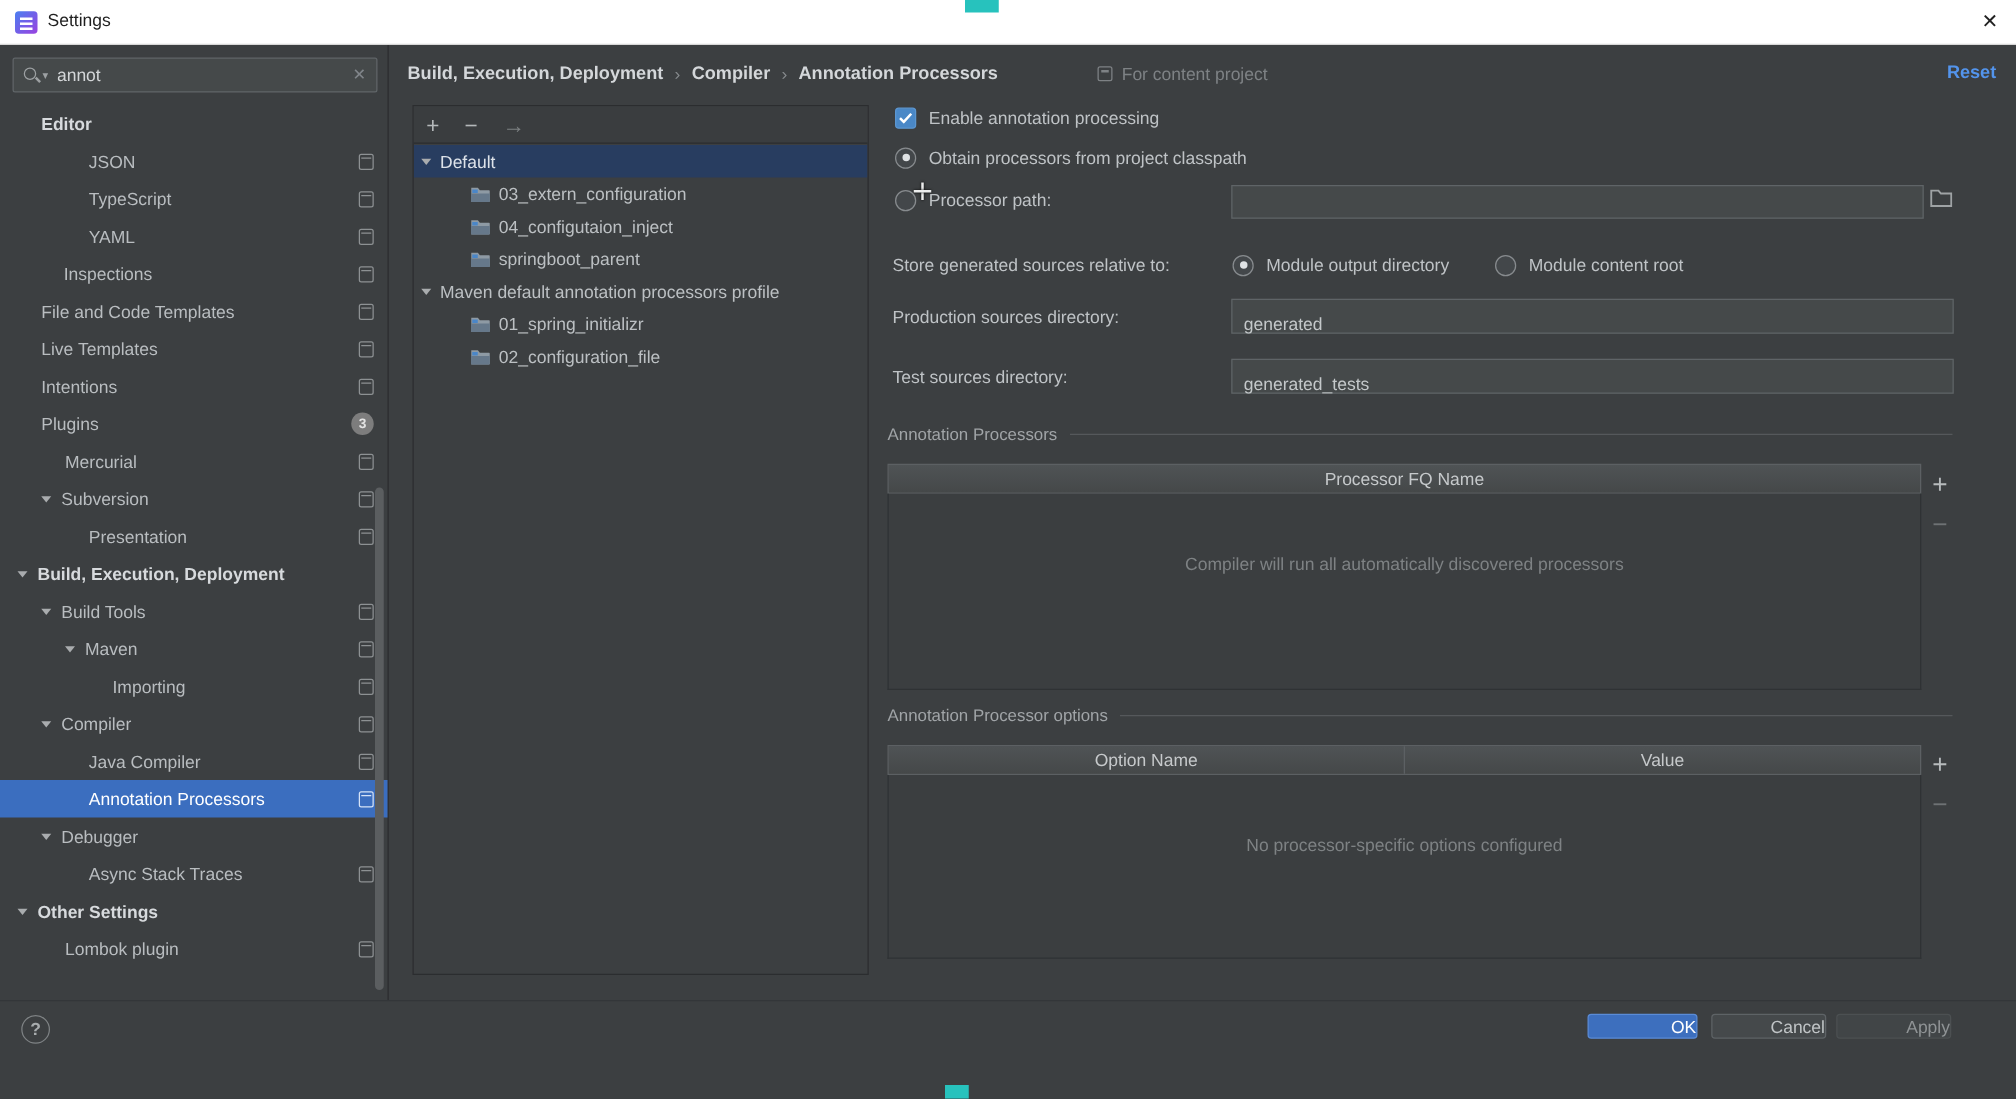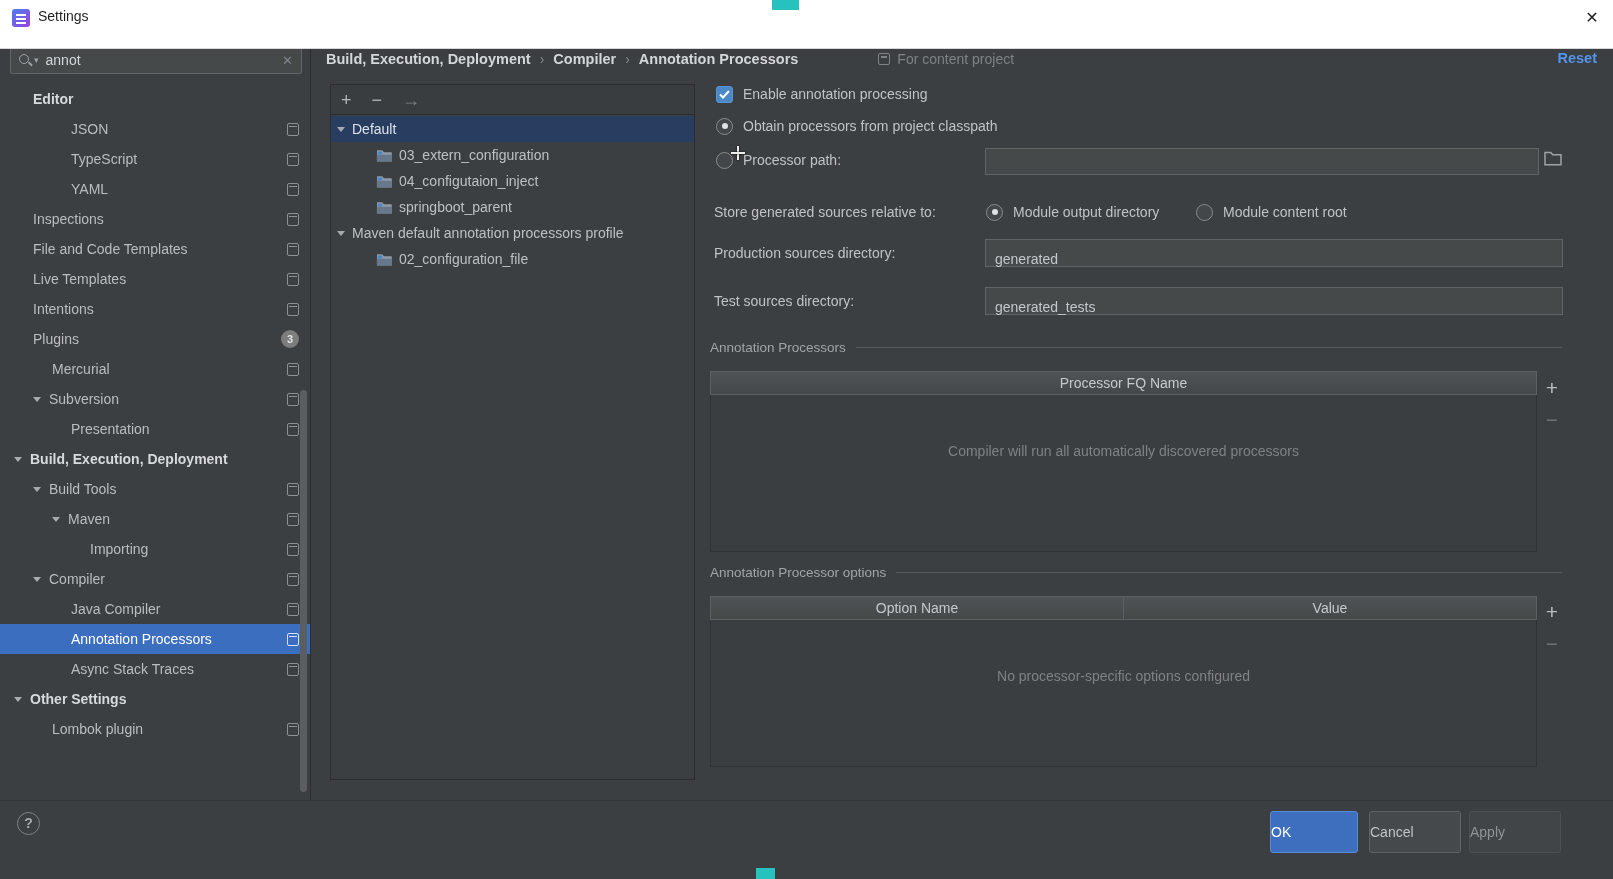--- a/index.html
+++ b/index.html
@@ -1,20 +1,20 @@
 <!DOCTYPE html>
 <html><head>
 <meta charset="utf-8">
 <style>
   * { margin:0; padding:0; box-sizing:border-box; }
   html,body { width:1613px; height:879px; overflow:hidden; }
   body { position:relative; background:#3c3f41; font-family:"Liberation Sans","DejaVu Sans",sans-serif; font-size:14px; color:#bbbfc2; }
 
   
-  .titlebar { position:absolute; left:0; top:0; width:100%; height:49px; background:#ffffff; border-bottom:1px solid #d8d8d8; z-index:4; }
+  .titlebar { position:absolute; left:0; top:0; width:100%; height:36px; background:#ffffff; border-bottom:1px solid #d8d8d8; z-index:4; }
   .appicon { position:absolute; left:12px; top:9px; width:18px; height:18px; border-radius:3px; background:linear-gradient(135deg,#4a7ff0 0%,#9a41e0 100%); }
   .appicon:after { content:""; position:absolute; left:4px; top:5px; width:10px; height:2px; background:#fff; box-shadow:0 4px 0 #fff, 0 8px 0 #fff; }
   .win-title { position:absolute; left:38px; top:8px; font-size:14px; color:#1f1f1f; }
   .win-close { position:absolute; right:6px; top:3px; width:30px; height:30px; line-height:30px; text-align:center; font-size:16px; color:#222; cursor:pointer; }
 
   
   .sidebar { position:absolute; left:0; top:36px; width:311px; height:764px; background:#3c3f41; border-right:1px solid #2b2d2f; overflow:hidden; }
   .searchbox { position:absolute; left:10px; top:10px; width:292px; height:28px; background:#45494a; border:1px solid #606568; border-radius:2px; display:flex; align-items:center; padding:0 8px; }
   .mag { position:relative; width:14px; height:14px; margin-right:1px; flex:none; }
   .mag:before { content:""; position:absolute; left:0; top:1px; width:8px; height:8px; border:1.5px solid #9da1a3; border-radius:50%; }
@@ -80,21 +80,21 @@
   .thead { display:flex; height:24px; background:linear-gradient(#4f5355,#454849); border:1px solid #5c6063; color:#c6c9cb; }
   .th { flex:1; text-align:center; line-height:22px; border-right:1px solid #5c6063; }
   .th:last-child { border-right:none; }
   .tbody { border:1px solid #2f3234; border-top:none; background:#3b3e40; }
   .tempty { text-align:center; color:#7e8284; padding-top:48px; }
   .side-btn { position:absolute; width:20px; height:20px; color:#b7bbbd; font-size:21px; line-height:19px; text-align:center; cursor:pointer; }
   .side-btn.dim { color:#6e7274; }
 
   
   .footer { position:absolute; left:0; top:800px; width:100%; height:79px; background:#3c3f41; border-top:1px solid #333639; }
-  .btn { position:absolute; top:10px; height:42px; border-radius:3px; font:inherit; text-align:left; cursor:pointer; }
+  .btn { position:absolute; top:10px; height:20px; border-radius:3px; font:inherit; text-align:right; cursor:pointer; }
   .btn.ok { left:1270px; width:88px; background:#3d6fbe; border:1px solid #5a8bd6; color:#ffffff; }
   .btn.cancel { left:1369px; width:92px; background:#45494b; border:1px solid #5e6366; color:#c0c4c6; }
   .btn.apply { left:1469px; width:92px; background:#414547; border:1px solid #4c5052; color:#8f9395; }
 
   
   .teal-top { position:absolute; left:772px; top:0; width:27px; height:10px; background:#27c2bd; z-index:6; }
   .teal-bottom { position:absolute; left:756px; top:868px; width:19px; height:11px; background:#27c2bd; z-index:6; }
   .cursor { position:absolute; left:731px; top:146px; width:14px; height:14px; z-index:9; pointer-events:none; }
   .cursor:before { content:""; position:absolute; left:6px; top:0; width:2px; height:14px; background:#eceded; box-shadow:0 0 2px #000; }
   .cursor:after { content:""; position:absolute; left:0; top:6px; width:14px; height:2px; background:#eceded; box-shadow:0 0 2px #000; }
@@ -131,21 +131,21 @@
         <span class="rwrap">
           <span class="mini"></span>
         </span>
       </div>
       <div class="srow" style="padding-left: 71px;">
         <span class="slabel">YAML</span>
         <span class="rwrap">
           <span class="mini"></span>
         </span>
       </div>
-      <div class="srow" style="padding-left: 33px; align-items: center;">
+      <div class="srow" style="padding-left: 51px; align-items: center;">
         <span class="slabel">Inspections</span>
         <span class="rwrap">
           <span class="mini"></span>
         </span>
       </div>
       <div class="srow" style="padding-left: 33px;">
         <span class="slabel">File and Code Templates</span>
         <span class="rwrap">
           <span class="mini"></span>
         </span>
@@ -223,20 +223,25 @@
         <span class="slabel">Java Compiler</span>
         <span class="rwrap">
           <span class="mini"></span>
         </span>
       </div>
       <div class="srow sel" style="padding-left: 71px;">
         <span class="slabel">Annotation Processors</span>
         <span class="rwrap">
           <span class="mini"></span>
         </span>
+      </div>
+      <div class="srow" style="padding-left: 33px;">
+        <span class="tri"></span>
+        <span class="slabel">Debugger</span>
+        <span class="rwrap"></span>
       </div>
       <div class="srow" style="padding-left: 71px;">
         <span class="slabel">Async Stack Traces</span>
         <span class="rwrap">
           <span class="mini"></span>
         </span>
       </div>
       <div class="srow bold" style="padding-left: 14px;">
         <span class="tri"></span>
         <span class="slabel">Other Settings</span>
@@ -313,20 +318,30 @@
         <span class="plabel">Maven default annotation processors profile</span>
       </div>
       <div class="prow" style="padding-left: 45px;">
         <span class="picon">
           <svg width="16" height="13" viewBox="0 0 16 13">
             <path d="M1 1.2 h5.3 l1.6 2 H15.2 a.6.6 0 0 1 .6.6 V12 a.6.6 0 0 1 -.6.6 H1 z" fill="#8e9aa4"></path>
             <path d="M.8 5.8 H15.8 V12 a.6.6 0 0 1 -.6.6 H1.4 a.6.6 0 0 1 -.6-.6 z" fill="#66788a"></path>
             <rect x="1.8" y="2.6" width="4.4" height="2.8" fill="#4a86c8"></rect>
           </svg>
         </span>
+        <span class="plabel">01_spring_initializr</span>
+      </div>
+      <div class="prow" style="padding-left: 45px;">
+        <span class="picon">
+          <svg width="16" height="13" viewBox="0 0 16 13">
+            <path d="M1 1.2 h5.3 l1.6 2 H15.2 a.6.6 0 0 1 .6.6 V12 a.6.6 0 0 1 -.6.6 H1 z" fill="#8e9aa4"></path>
+            <path d="M.8 5.8 H15.8 V12 a.6.6 0 0 1 -.6.6 H1.4 a.6.6 0 0 1 -.6-.6 z" fill="#66788a"></path>
+            <rect x="1.8" y="2.6" width="4.4" height="2.8" fill="#4a86c8"></rect>
+          </svg>
+        </span>
         <span class="plabel">02_configuration_file</span>
       </div>
     </div>
 </div>
 
 <div class="ctl" style="left:716px;top:82px">
   <span class="checkbox">
     <svg width="11" height="9" viewBox="0 0 11 9">
         <polyline points="1,4.5 4,7.5 10,1" fill="none" stroke="#ffffff" stroke-width="2"></polyline>
       </svg>

